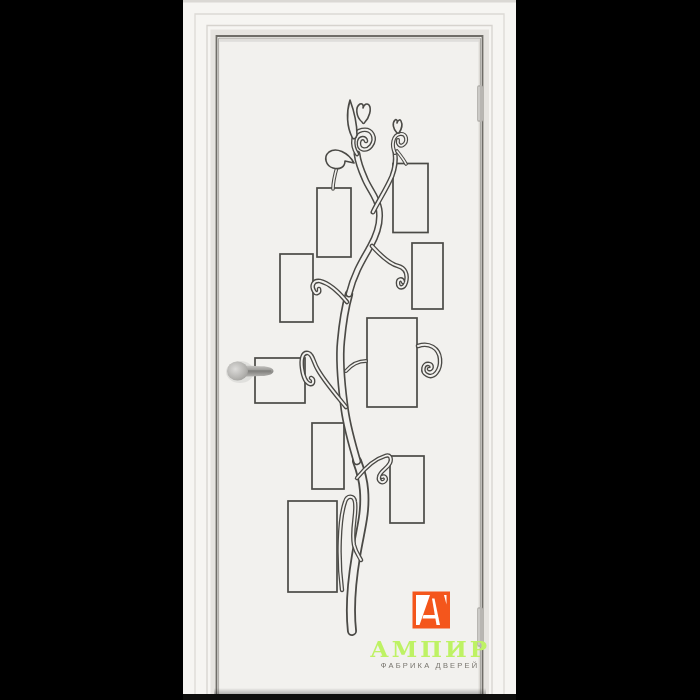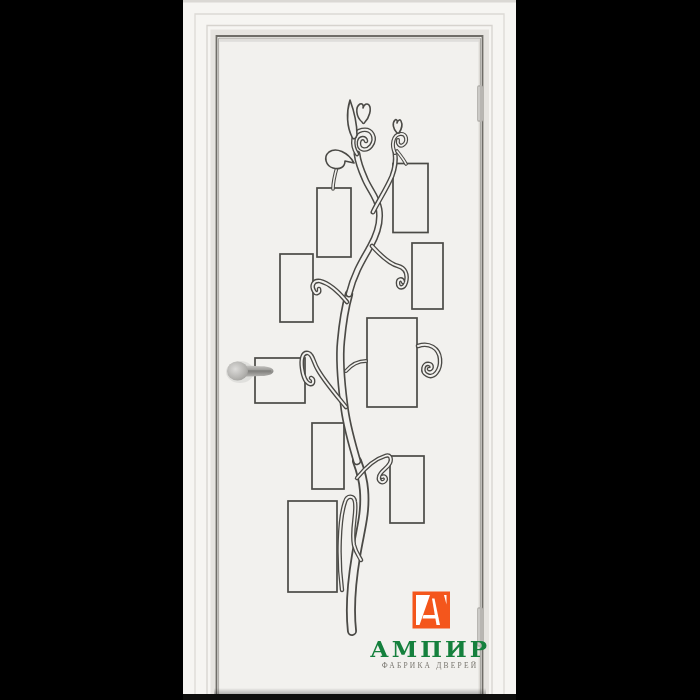--- a/index.html
+++ b/index.html
@@ -11,26 +11,26 @@
     font-family:"DejaVu Sans", sans-serif;
   }
   #scene{position:absolute;left:0;top:0;width:700px;height:700px;}
   .brand-name{
     position:absolute;left:366px;top:635px;width:128px;
     text-align:center;
     font-family:"DejaVu Serif", serif;
     font-weight:bold;
     font-size:23px;
     letter-spacing:3px;
-    color:#15803d;
+    color:#bef264;
   }
   .brand-tagline{
     position:absolute;left:366px;top:661px;width:128px;
     text-align:center;
-    font-family:Liberation Serif, serif;
+    font-family:Liberation Sans, sans-serif;
     font-size:7.5px;
     letter-spacing:2.2px;
     color:#78756e;
     white-space:nowrap;
   }
 </style>
 </head>
 <body>
 
 <svg id="scene" viewBox="0 0 700 700">

